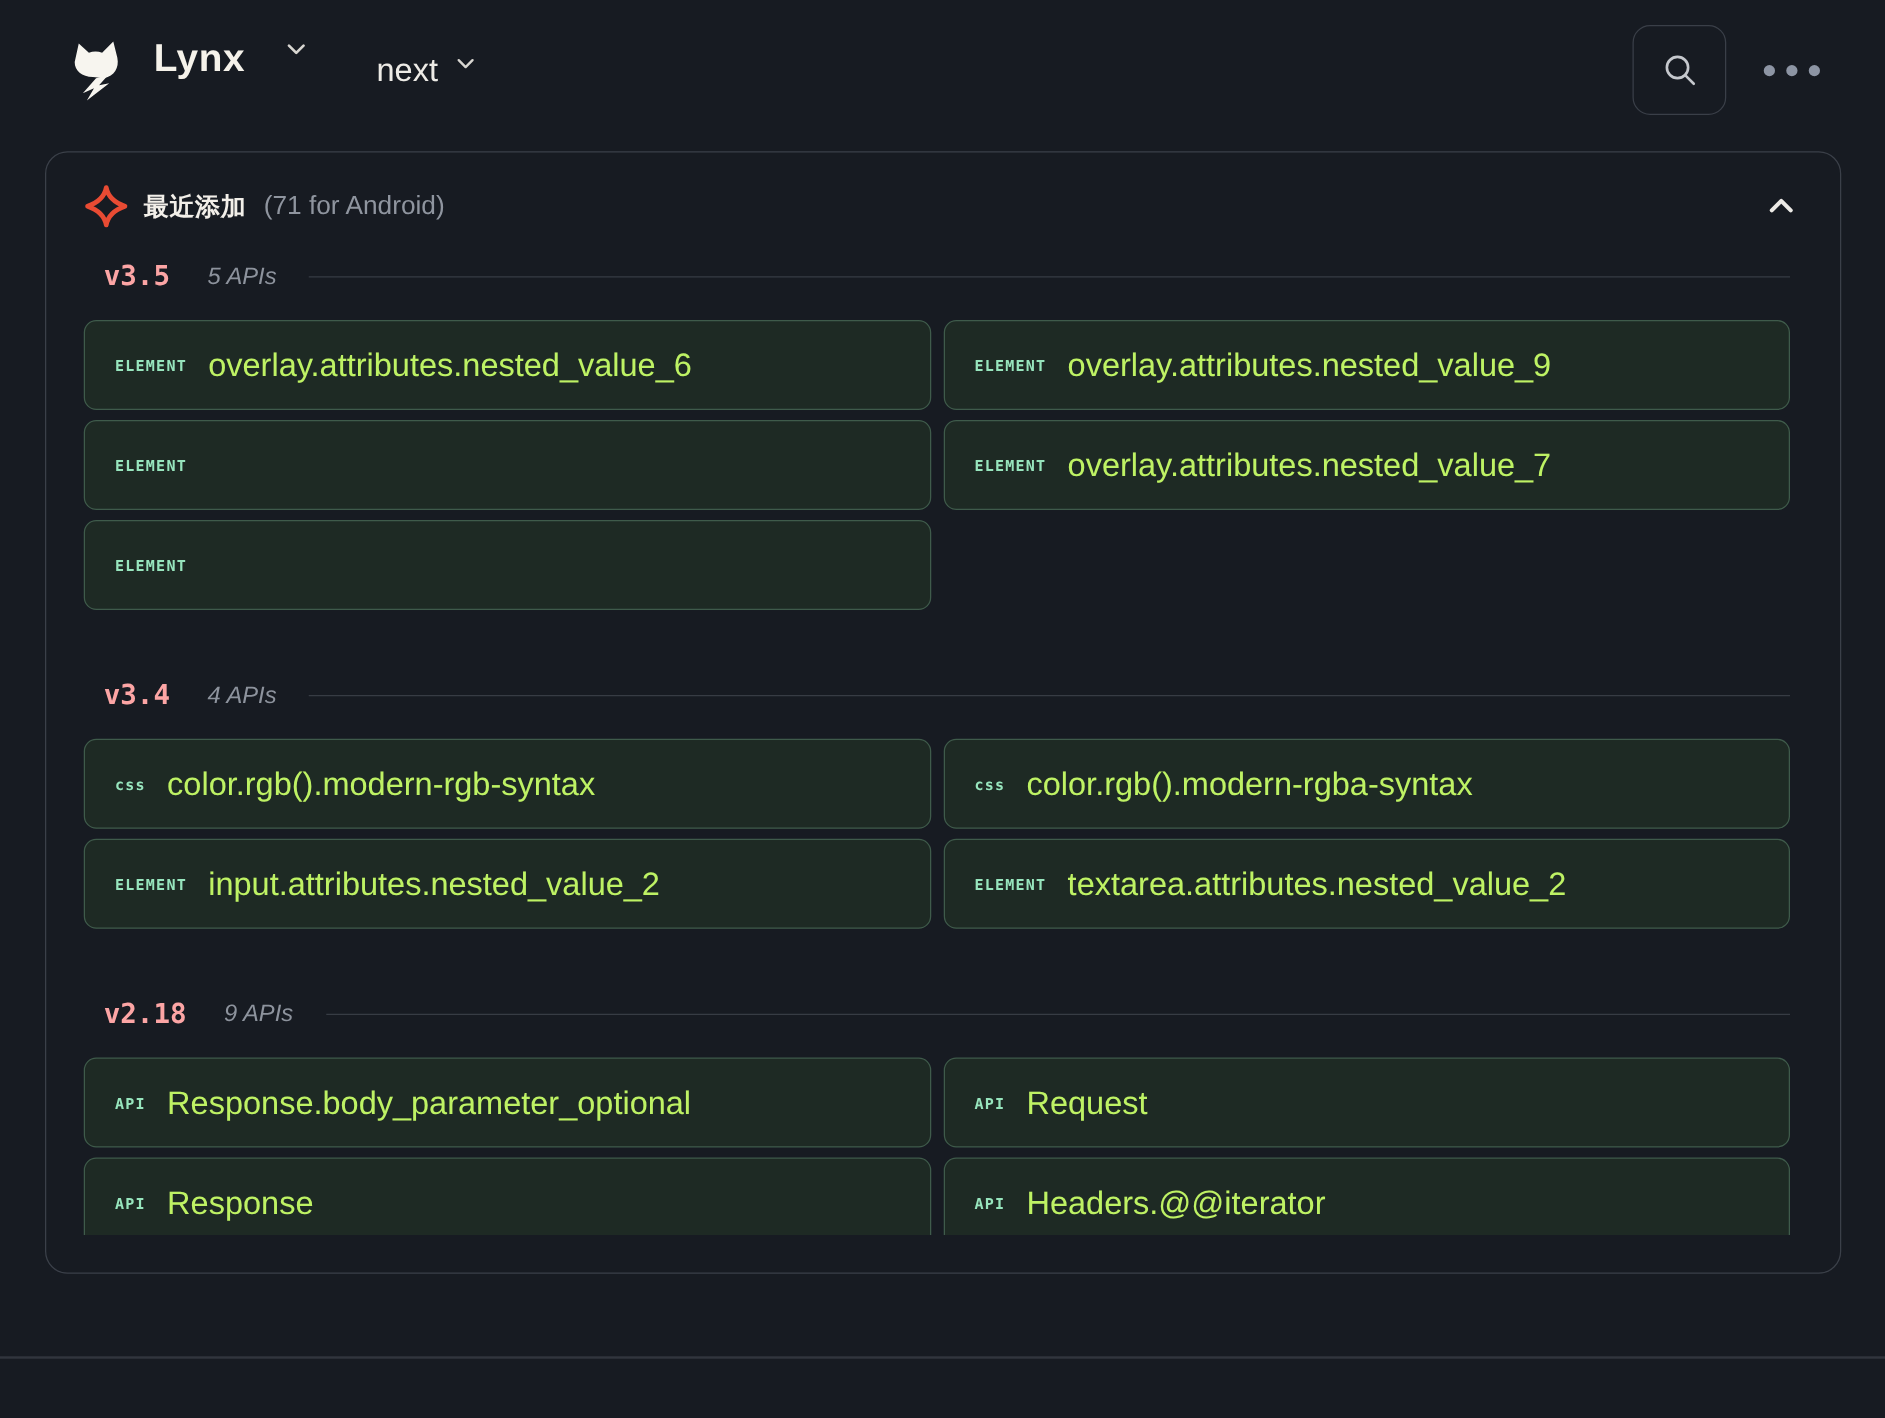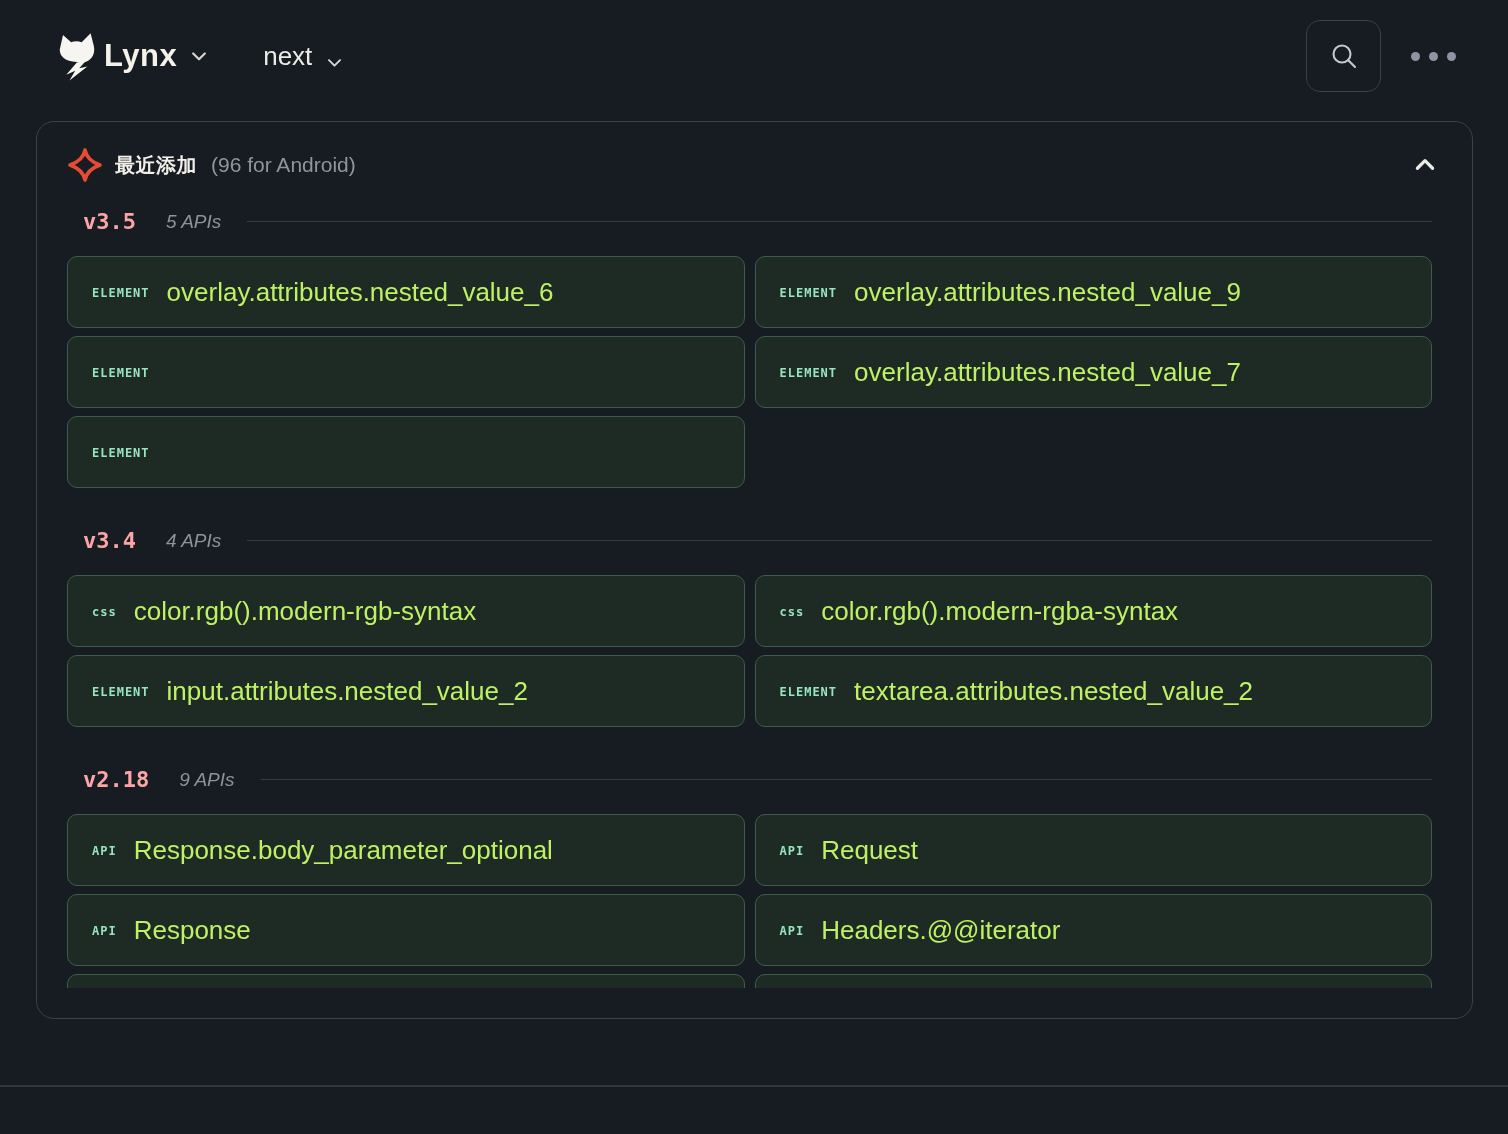--- a/index.html
+++ b/index.html
@@ -9,30 +9,30 @@
     background:#171b22;
     font-family:"Liberation Sans", sans-serif;
     position:relative; overflow:hidden;
   }
 
   
   .app-header {
     height:112px; display:flex; align-items:center;
     padding:0 48px 0 50px;
   }
-  .brand { display:flex; align-items:center; gap:2px; cursor:pointer; }
+  .brand { display:flex; align-items:flex-start; gap:21px; cursor:pointer; }
   .logo svg { width:52px; height:54px; display:block; }
   .brand-name {
     font-size:31px; font-weight:700; color:#f5f2ea; letter-spacing:.5px;
   }
   .caret { display:flex; align-items:center; }
   .caret svg { width:20px; height:20px; stroke:#d8d6d1; stroke-width:2.6; fill:none; stroke-linecap:round; stroke-linejoin:round; }
   .brand .caret { margin-left:10px; }
   .version-picker {
-    margin-left:48px; display:flex; align-items:flex-end; gap:13px;
+    margin-left:48px; display:flex; align-items:flex-start; gap:13px;
     background:none; border:none; cursor:pointer;
     font-family:"Liberation Sans",sans-serif;
     font-size:26px; color:#edebe6;
   }
   .version-picker svg { width:19px; height:19px; stroke:#d8d6d1; stroke-width:2.4; fill:none; stroke-linecap:round; stroke-linejoin:round; }
   .header-right { margin-left:auto; display:flex; align-items:center; gap:26px; }
   .search-btn {
     width:75px; height:72px; border:1.5px solid #3a3f48; border-radius:14px;
     background:transparent; display:flex; align-items:center; justify-content:center;
     cursor:pointer;
@@ -61,21 +61,21 @@
     font-size:20px; font-weight:700; color:#f2efe9; margin:0 0 0 12px; letter-spacing:.5px;
   }
   .panel-sub { font-size:21px; color:#8f959f; margin-left:14px; }
   .collapse-btn {
     margin-left:auto; background:none; border:none; cursor:pointer; padding:4px;
     display:flex; align-items:center;
   }
   .collapse-btn svg { width:26px; height:26px; stroke:#eceae6; stroke-width:3; fill:none; stroke-linecap:round; stroke-linejoin:round; }
 
   .section { padding:0 40px 0 30px; }
-  .version-row { display:flex; align-items:center; margin-top:40px; }
+  .version-row { display:flex; align-items:center; margin-top:56px; }
   .version-row.first { margin-top:26px; }
   .ver {
     font-family:"DejaVu Sans Mono", monospace;
     font-weight:700; font-size:22px; color:#fca5a5; margin-left:16px;
   }
   .cnt { font-size:19px; color:#8d939d; margin-left:30px;font-style:italic; }
   .rule { flex:1; height:1px; background:#373c44; margin-left:26px; }
 
   .grid {
     display:grid; grid-template-columns:1fr 1fr;
@@ -148,21 +148,21 @@
 <section class="panel">
   <div class="panel-clip">
 
     <div class="panel-head">
       <span class="sparkle">
         <svg viewBox="0 0 30 30">
           <path d="M15 2.5 Q16.7 11.3 27.5 15 Q16.7 18.7 15 27.5 Q13.3 18.7 2.5 15 Q13.3 11.3 15 2.5 Z" fill="none" stroke="#e84b33" stroke-width="3.1" stroke-linejoin="round"></path>
         </svg>
       </span>
       <h2 class="panel-title">最近添加</h2>
-      <span class="panel-sub">(96 for Android)</span>
+      <span class="panel-sub">(71 for Android)</span>
       <button class="collapse-btn">
         <svg viewBox="0 0 24 24">
             <polyline points="5,15 12,8 19,15"></polyline>
           </svg>
       </button>
     </div>
 
     <div class="section">
       <div class="version-row first">
         <span class="ver">v3.5</span>

